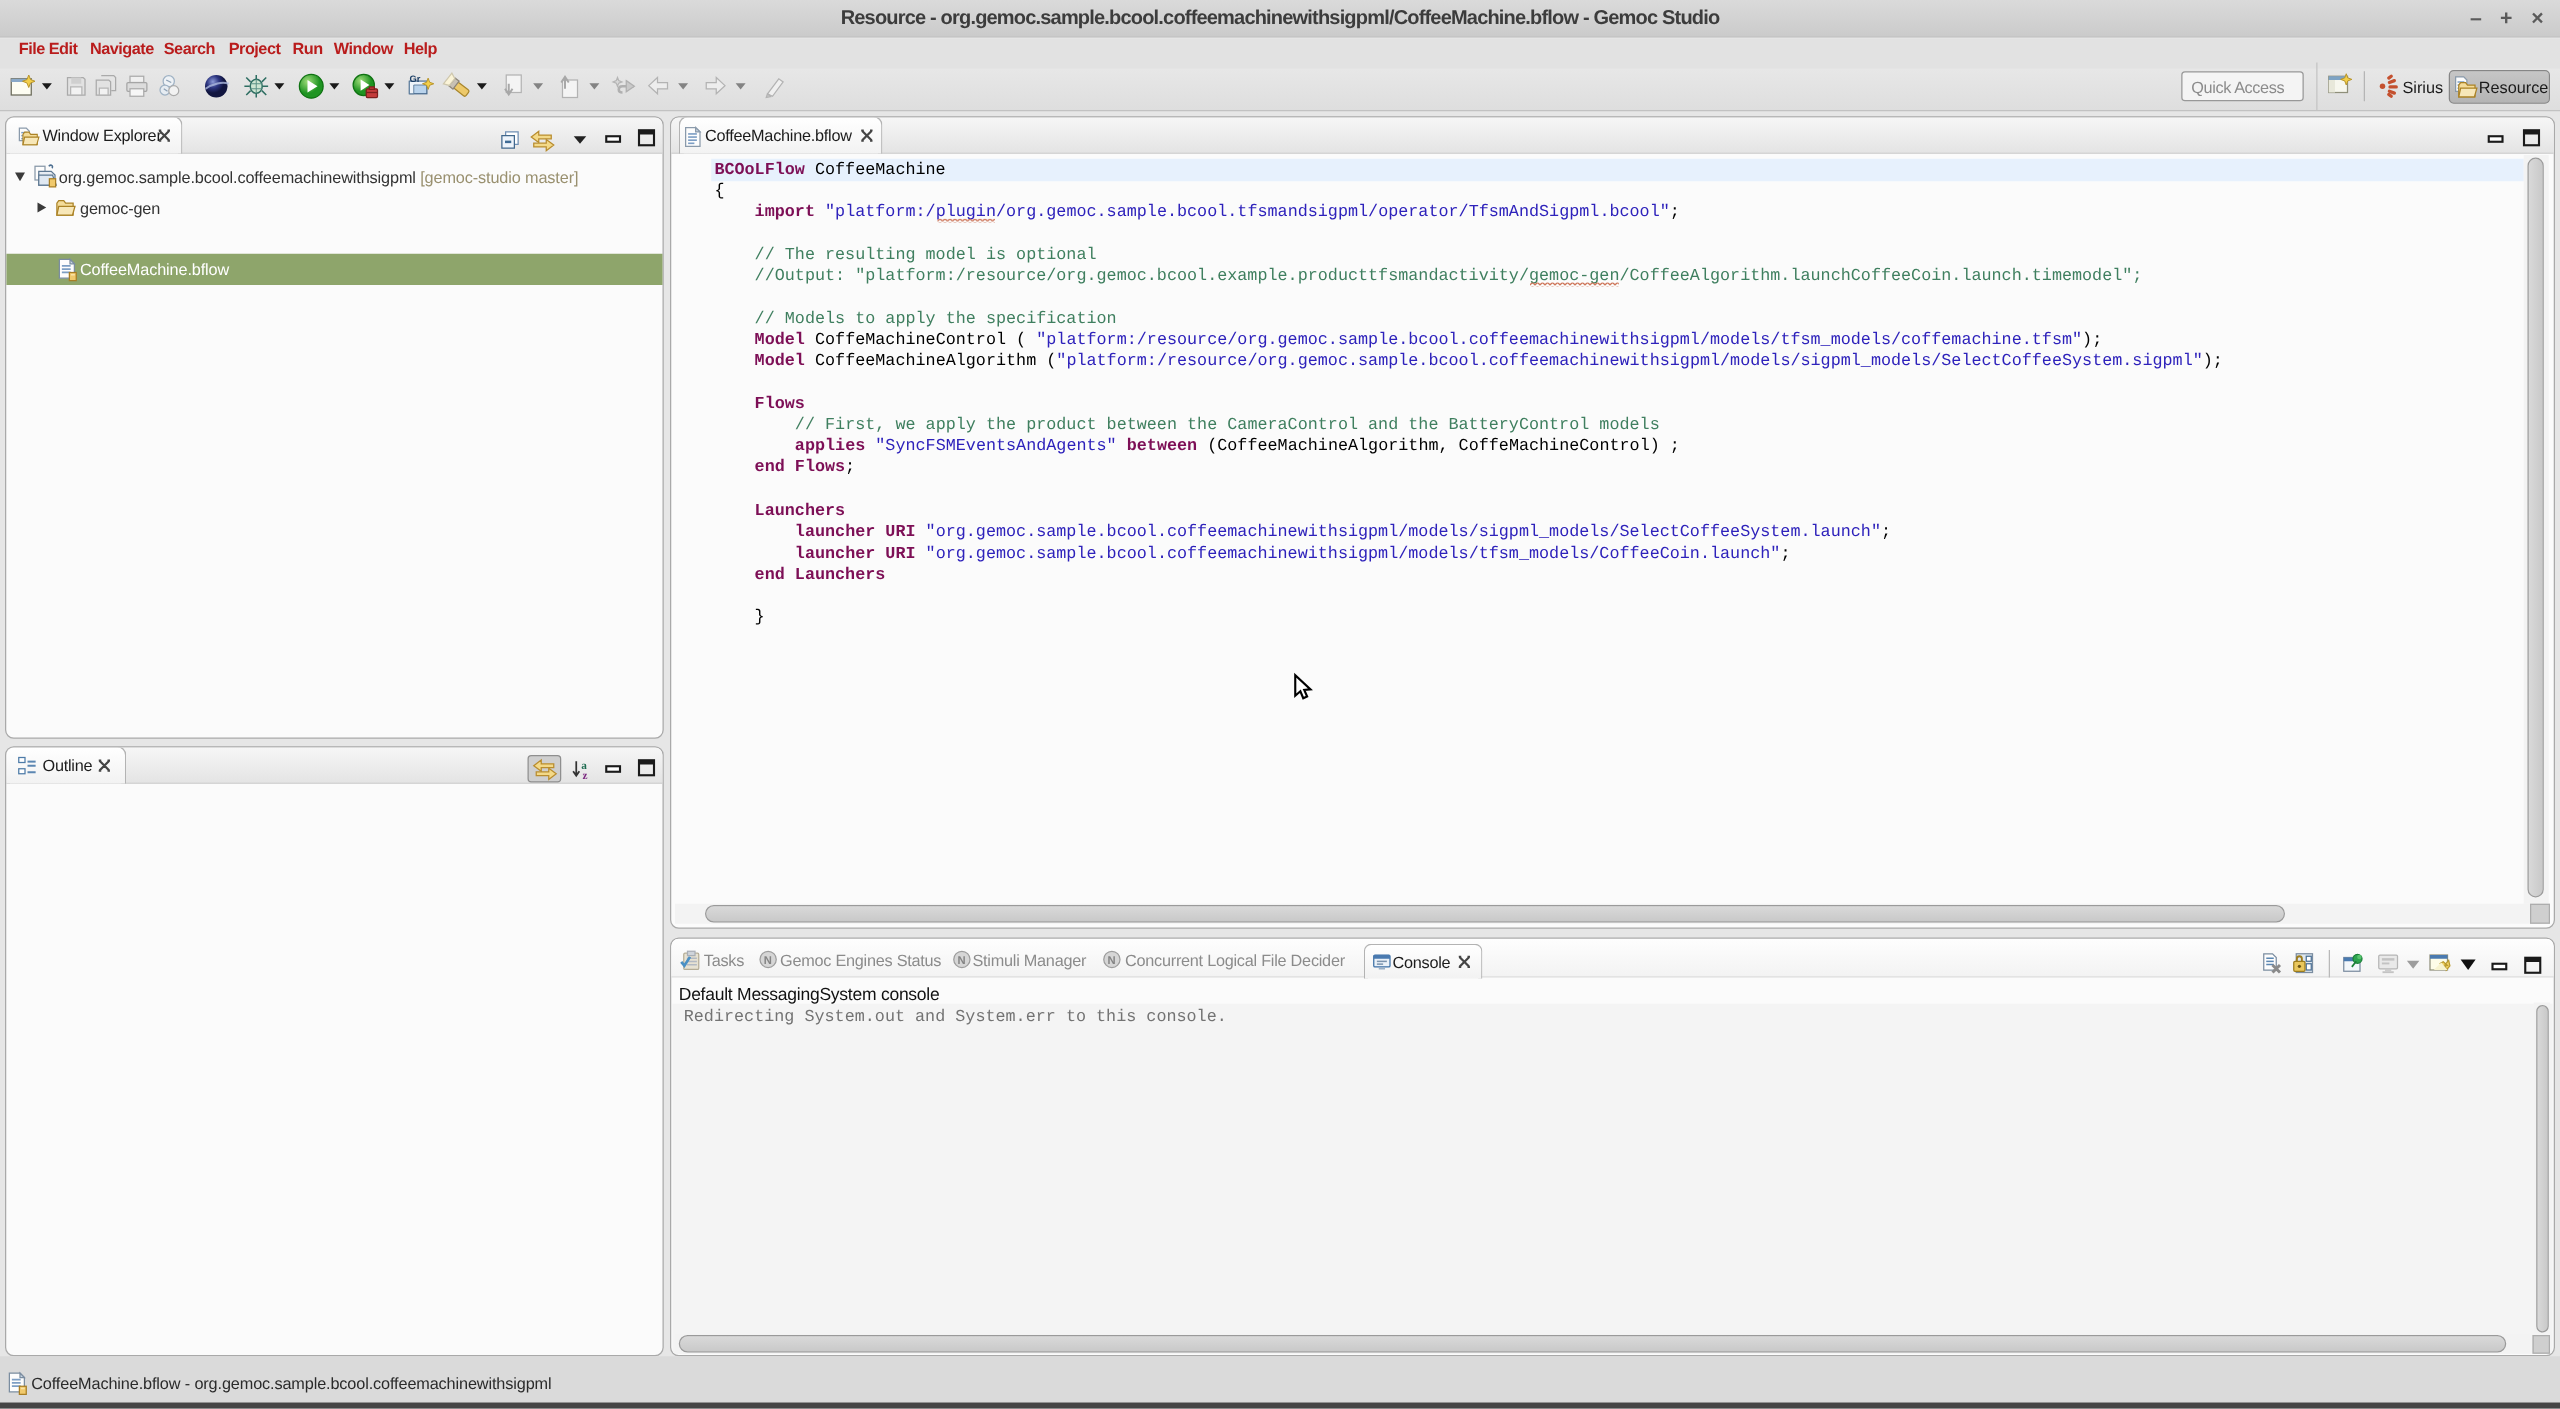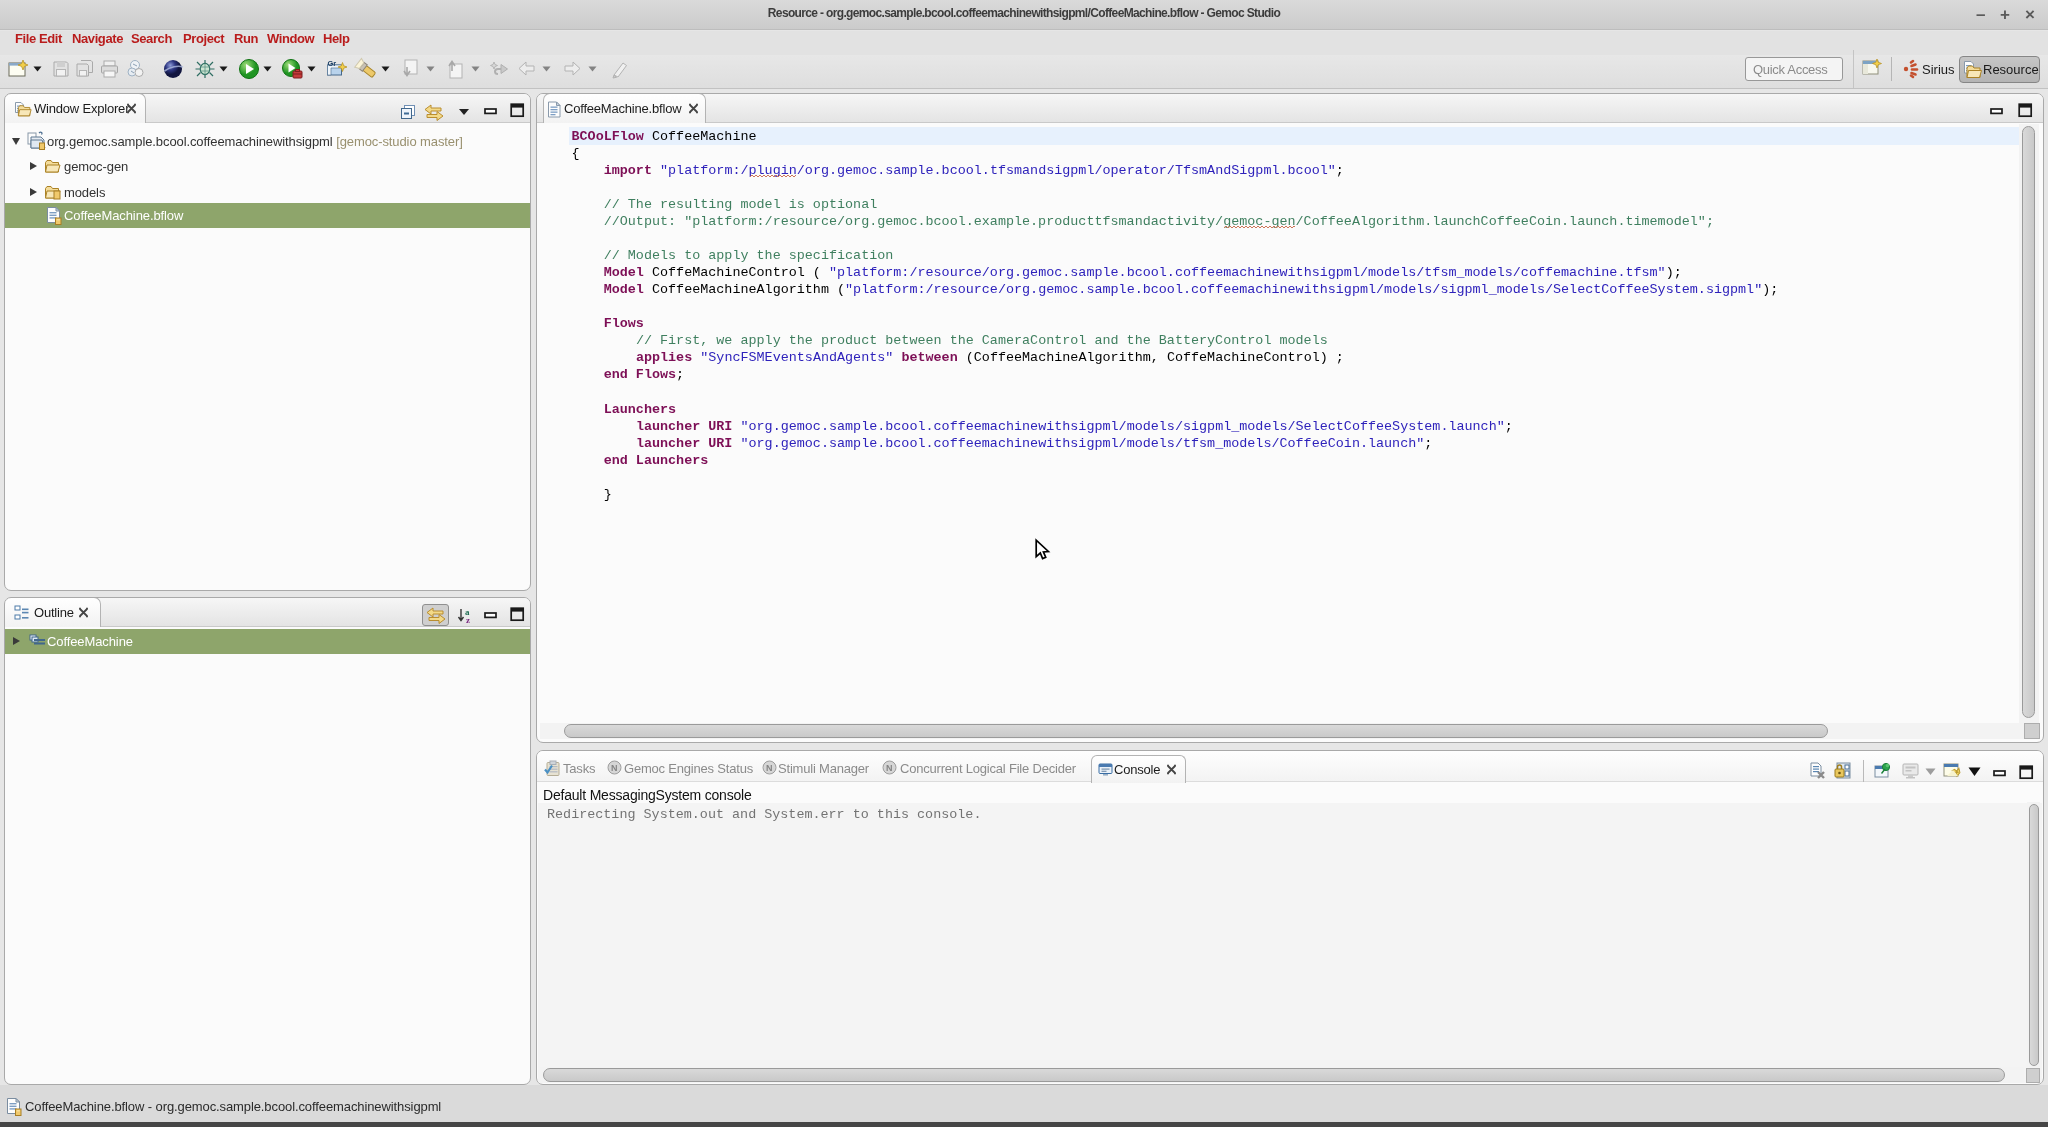--- a/index.html
+++ b/index.html
@@ -2,21 +2,21 @@
 <html><head>
 <meta charset="utf-8">
 <style>
 * { margin:0; padding:0; box-sizing:border-box; }
 html,body { width:2048px; height:1127px; overflow:hidden; }
 body { font-family:"Liberation Sans", sans-serif; background:#e6e6e6; position:relative; }
 .abs { position:absolute; }
 
 
 #titlebar { left:0; top:0; width:2048px; height:30px; background:linear-gradient(#dadada,#cbcbcb); border-bottom:1px solid #bdbdbd; }
-#title { width:100%; text-align:center; top:6px; font-size:12px; font-weight:bold; color:#3c3c3c; letter-spacing:-0.65px; }
+#title { width:100%; text-align:center; top:6px; font-size:16px; font-weight:bold; color:#3c3c3c; letter-spacing:-0.65px; }
 .winbtn { top:5px; font-size:17px; color:#5a5a5a; font-weight:bold; }
 #menubar { left:0; top:31px; width:2048px; height:24px; background:#e2e2e2; }
 .menu { top:31px; font-size:13px; color:#b91c1c; letter-spacing:-0.4px;font-weight:bold; }
 #toolbar { left:0; top:55px; width:2048px; height:34px; background:linear-gradient(#e7e7e7,#dedede); border-bottom:1px solid #c2c2c2; }
 
 
 #qa { left:1745px; top:57px; width:98px; height:24px; background:#f4f4f4; border:1px solid #989898; border-radius:3px; }
 #qa span { position:absolute; left:7px; top:4px; font-size:13px; color:#8b8b8b; letter-spacing:-0.3px; }
 #resbtn { left:1959px; top:56px; width:81px; height:27px; background:linear-gradient(#c6c6c6,#b4b4b4); border:1px solid #868686; border-radius:4px; }
 
@@ -343,30 +343,20 @@
     </svg>
     <span class="lbl" style="left:42px;">org.gemoc.sample.bcool.coffeemachinewithsigpml <span class="dec">[gemoc-studio master]</span></span>
   </div>
   <div class="trow" style="top:60.3px;">
     <i class="arrow-r" style="left:25px;top:8px;"></i>
     <svg style="left:39px;top:4px;" width="18" height="16" viewBox="0 0 17 16">
         <use href="#folder"></use>
       </svg>
     <span class="lbl" style="left:59px;">gemoc-gen</span>
   </div>
-  <div class="trow" style="top:85.6px;">
-    <i class="arrow-r" style="left:25px;top:8px;"></i>
-    <svg style="left:39px;top:4px;" width="18" height="16" viewBox="0 0 17 16">
-        <use href="#folder"></use>
-      </svg>
-    <svg style="left:48px;top:10px;" width="8" height="10" viewBox="0 0 8 10">
-        <rect x="1" y="1" width="6" height="8" fill="#f0c96c" stroke="#a87e24"></rect>
-      </svg>
-    <span class="lbl" style="left:59px;">models</span>
-  </div>
   <div class="trow sel" style="top:108.8px;">
     <svg style="left:41px;top:3px;" width="16" height="19" viewBox="0 0 16 19">
         <use href="#filedoc"></use>
       </svg>
     <span class="lbl" style="left:59px;">CoffeeMachine.bflow</span>
   </div>
 </div>
 
 <div id="outl" class="card abs">
   <div class="hdr"></div>
@@ -393,30 +383,20 @@
     <path d="M4 2 L4 13 M1.5 10 L4 13.5 L6.5 10" fill="none" stroke="#333" stroke-width="1.4"></path>
     <text x="8" y="8" font-size="9" font-weight="bold" fill="#1d6b50" font-family="Liberation Serif">a</text>
     <text x="9" y="16" font-size="9" font-weight="bold" fill="#7d2c82" font-family="Liberation Serif">z</text>
   </svg>
   <svg style="left:479px;top:11px;" width="14" height="14" viewBox="0 0 14 14">
       <use href="#minbtn"></use>
     </svg>
   <svg style="left:505px;top:9px;" width="15" height="15" viewBox="0 0 15 15">
       <use href="#maxbtn"></use>
     </svg>
-  <div class="trow sel" style="top:31px;">
-    <i class="arrow-r" style="left:8px;top:8px;"></i>
-    <svg style="left:24px;top:5px;" width="17" height="15" viewBox="0 0 17 15">
-      <rect x="1" y="1" width="6" height="5" fill="#eef4fa" stroke="#41678c"></rect>
-      <rect x="3" y="3" width="6" height="5" fill="#dbe7f2" stroke="#41678c"></rect>
-      <rect x="5" y="5" width="11" height="2" fill="#41678c"></rect>
-      <rect x="5" y="8.5" width="11" height="2" fill="#41678c"></rect>
-    </svg>
-    <span class="lbl" style="left:42px;">CoffeeMachine</span>
-  </div>
 </div>
 
 <div id="edit" class="card abs">
   <div class="hdr"></div>
   <div class="tab" style="left:6px;width:163px;"></div>
   <svg style="left:10px;top:7px;" width="14" height="17" viewBox="0 0 14 17">
       <use href="#page"></use>
     </svg>
   <div class="tabtxt" style="left:27px;">CoffeeMachine.bflow</div>
   <svg class="abs" style="left:151px;top:9px;" width="11" height="11" viewBox="0 0 11 11">

